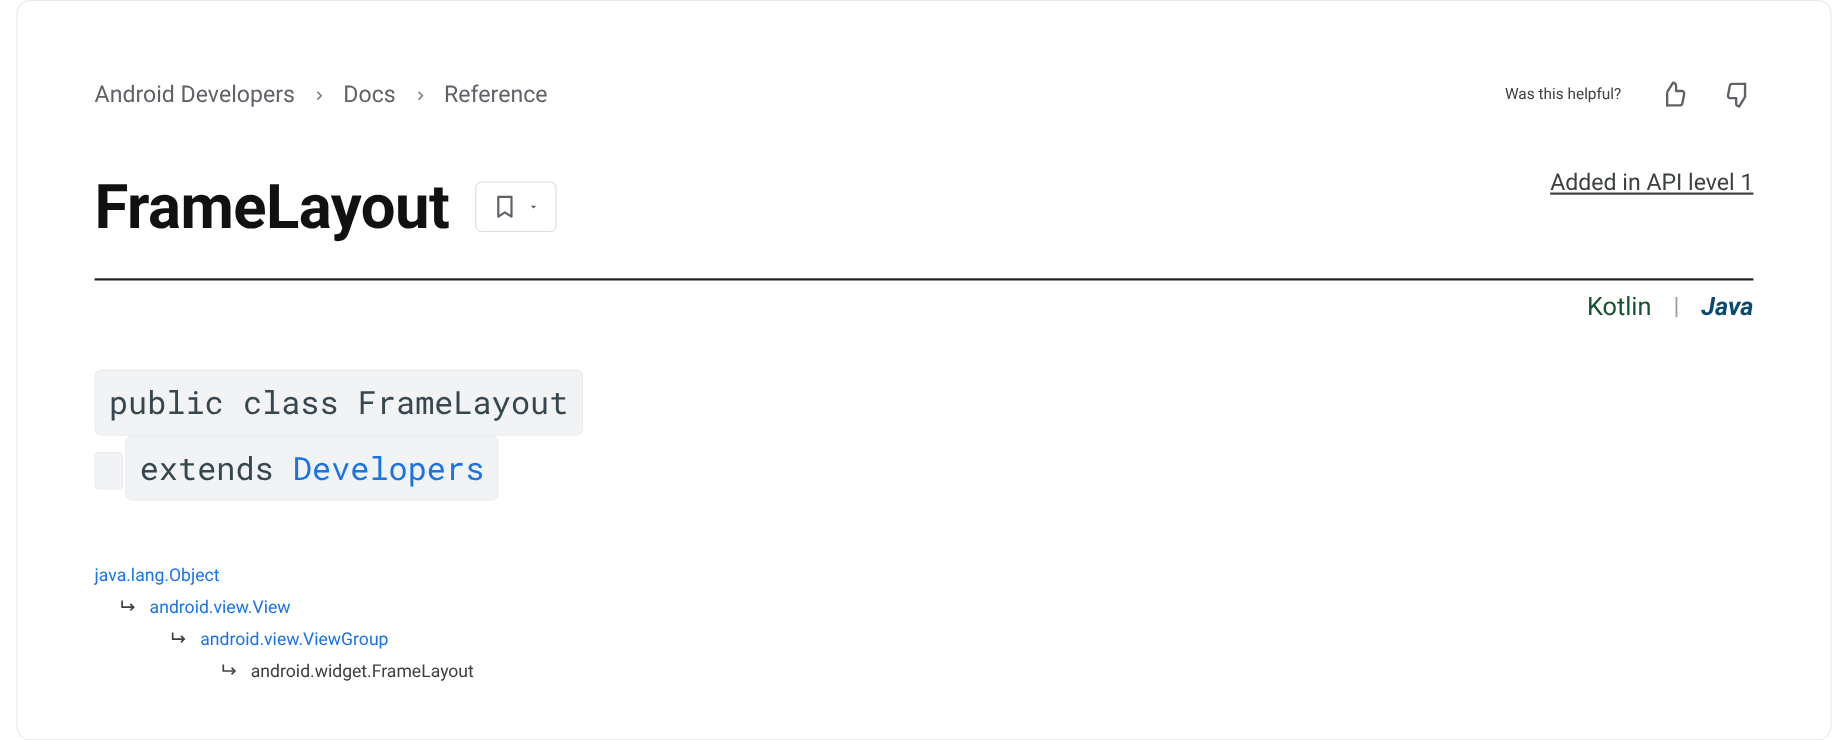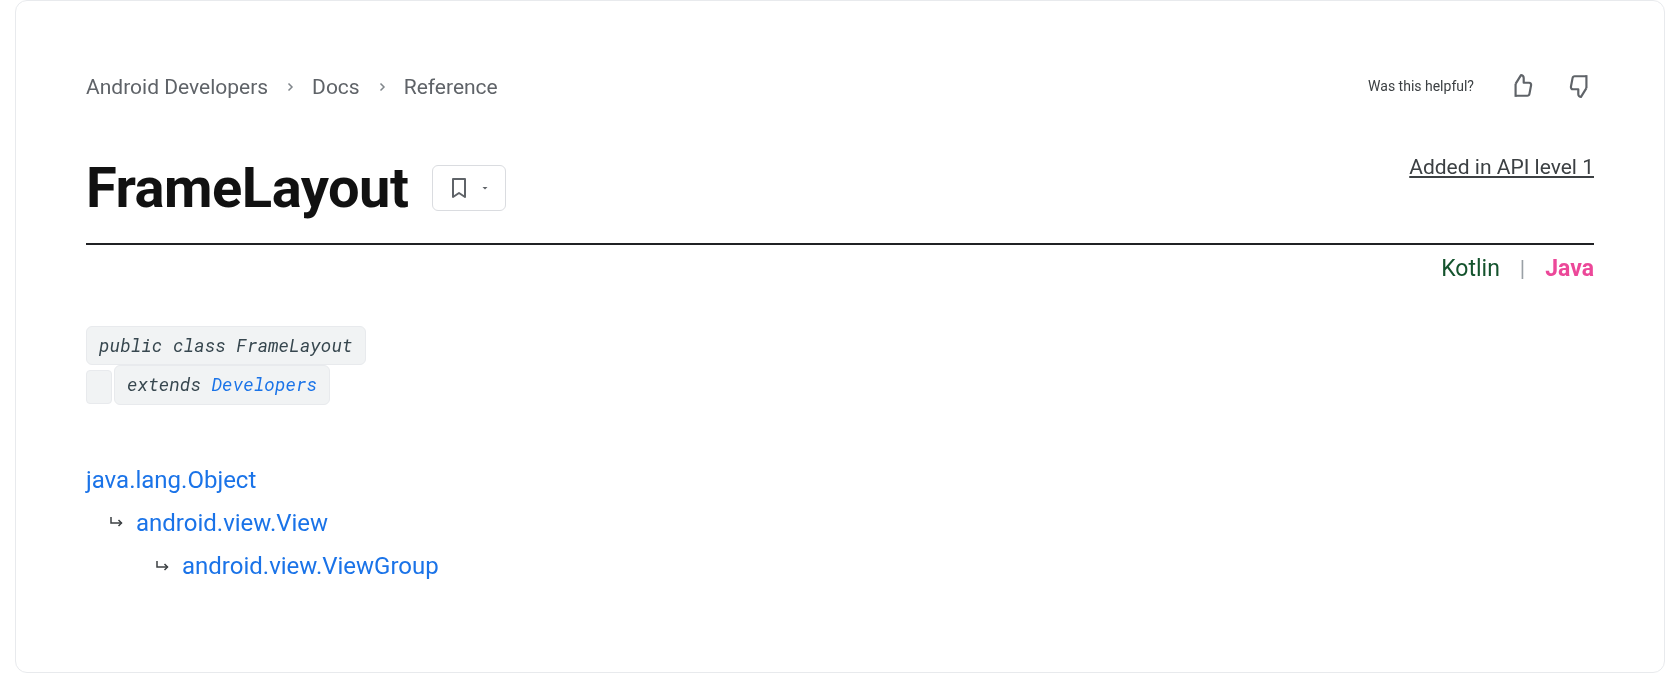--- a/index.html
+++ b/index.html
@@ -57,21 +57,21 @@
     .thumb-btn {
       cursor: pointer;
       color: #5f6368;
       display: inline-flex;
       align-items: center;
     }
     .title-row {
       display: flex;
       align-items: center;
       justify-content: space-between;
-      padding-bottom: 22px;
+      padding-bottom: 32px;
       border-bottom: 2px solid #202124;
     }
     .title-left {
       display: flex;
       align-items: center;
       gap: 24px;
     }
     h1.page-title {
       font-size: 56px;
       font-weight: 700;
@@ -104,30 +104,30 @@
     }
     .lang-link {
       color: #14532d;
       cursor: pointer;
     }
     .lang-sep {
       color: #9aa0a6;
       font-size: 22px;
     }
     .lang-active {
-      color: #ec4899;
+      color: #0c4a6e;
       font-weight: 700;
+      font-style: italic;
     }
     .sig-block {
       margin-top: 44px;
       font-family: "Roboto Mono", Menlo, Consolas, monospace;
-      font-size: 18px;
+      font-size: 29px;
       color: #37474f;
       line-height: 1.85;
-      font-style: italic;
     }
     .sig-line {
       display: inline-block;
       background: #f1f3f4;
       border-radius: 6px;
       padding: 2px 12px;
       border: 1px solid #e8eaed;
     }
     .sig-indent-cell {
       display: inline-block;
@@ -138,21 +138,21 @@
       height: 34px;
       vertical-align: middle;
       margin-right: 2px;
     }
     .link {
       color: #1a73e8;
       cursor: pointer;
     }
     .hierarchy {
       margin-top: 54px;
-      font-size: 24px;
+      font-size: 16px;
       line-height: 1.8;
       color: #3c4043;
     }
     .hierarchy-row {
       display: flex;
       align-items: center;
     }
     .indent-1 { margin-left: 22px; text-align: center; }
     .indent-2 { margin-left: 68px; }
     .indent-3 { margin-left: 114px; }
@@ -246,15 +246,24 @@
     </div>
     <div class="hierarchy-row indent-2">
       <span class="arrow-hook">
         <svg width="18" height="18" viewBox="0 0 24 24" fill="none" stroke="currentColor" stroke-width="2">
             <path d="M4 4v8h14"></path>
             <path d="M14 8l4 4-4 4"></path>
           </svg>
       </span>
       <span class="link">android.view.ViewGroup</span>
     </div>
+    <div class="hierarchy-row indent-3">
+      <span class="arrow-hook">
+        <svg width="18" height="18" viewBox="0 0 24 24" fill="none" stroke="currentColor" stroke-width="2">
+            <path d="M4 4v8h14"></path>
+            <path d="M14 8l4 4-4 4"></path>
+          </svg>
+      </span>
+      <span>android.widget.FrameLayout</span>
+    </div>
   </div>
 
 </div>
 
 </body></html>

